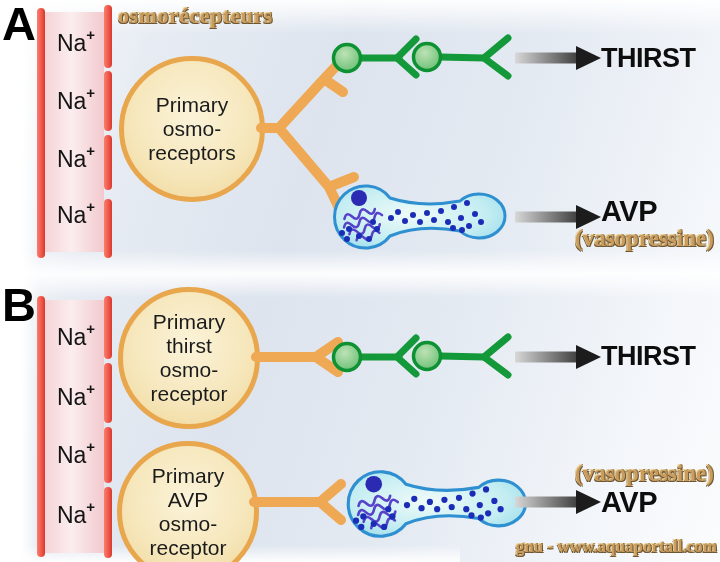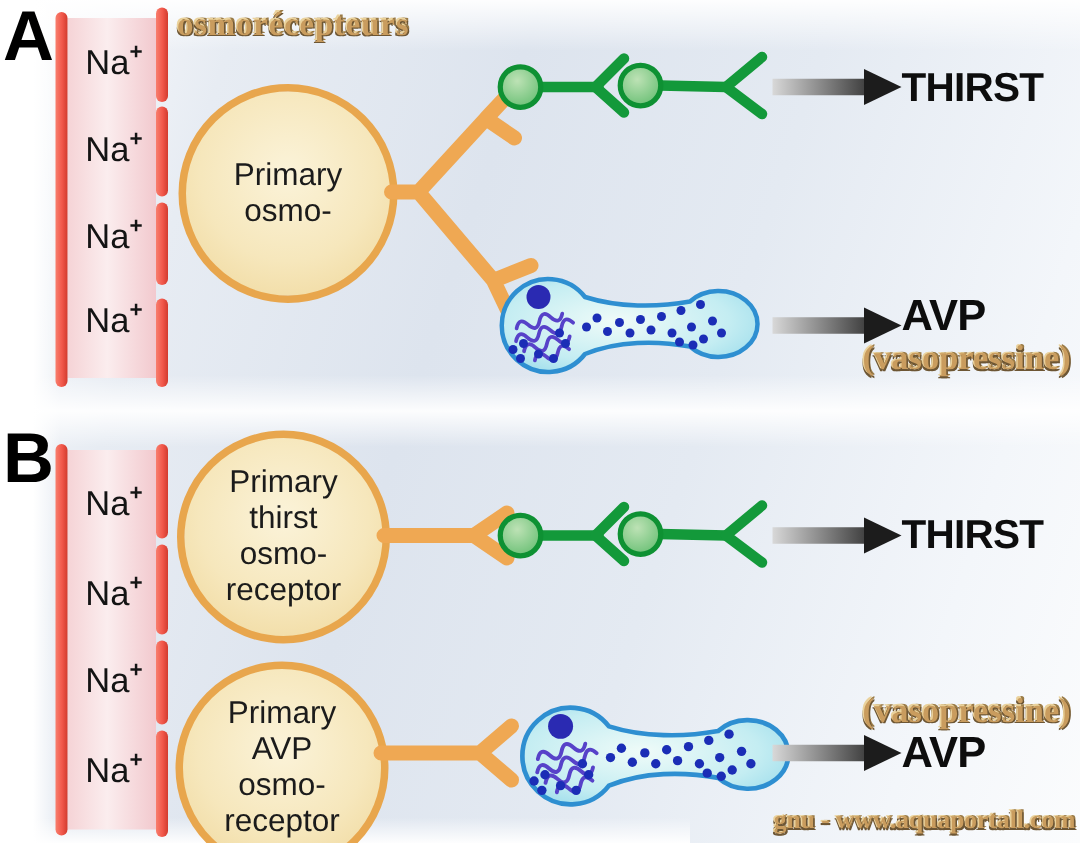--- a/index.html
+++ b/index.html
@@ -84,20 +84,21 @@
 <div class="abs bar" style="left:104px; top:199px; height:59px"></div>
 
 <div class="abs na" style="top:28px"><span>Na</span><sup>+</sup></div>
 <div class="abs na" style="top:86px"><span>Na</span><sup>+</sup></div>
 <div class="abs na" style="top:144px"><span>Na</span><sup>+</sup></div>
 <div class="abs na" style="top:200px"><span>Na</span><sup>+</sup></div>
 
 <div class="abs receptor-circle" style="left:119px; top:56px; width:146px; height:146px">
   <div>Primary</div>
   <div>osmo-</div>
+  <div>receptors</div>
 </div>
 
 <div class="abs out-label thirst" style="left:601px; top:43px">THIRST</div>
 <div class="abs out-label avp" style="left:601px; top:195px">AVP</div>
 <div class="abs gold vaso" style="left:575px; top:226px">(vasopressine)</div>
 
 <div class="abs panel-letter" style="top:281px">B</div>
 
 <div class="abs pinkfill" style="top:300px; height:253px"></div>
 <div class="abs bar" style="left:37px; top:296px; height:261px"></div>

